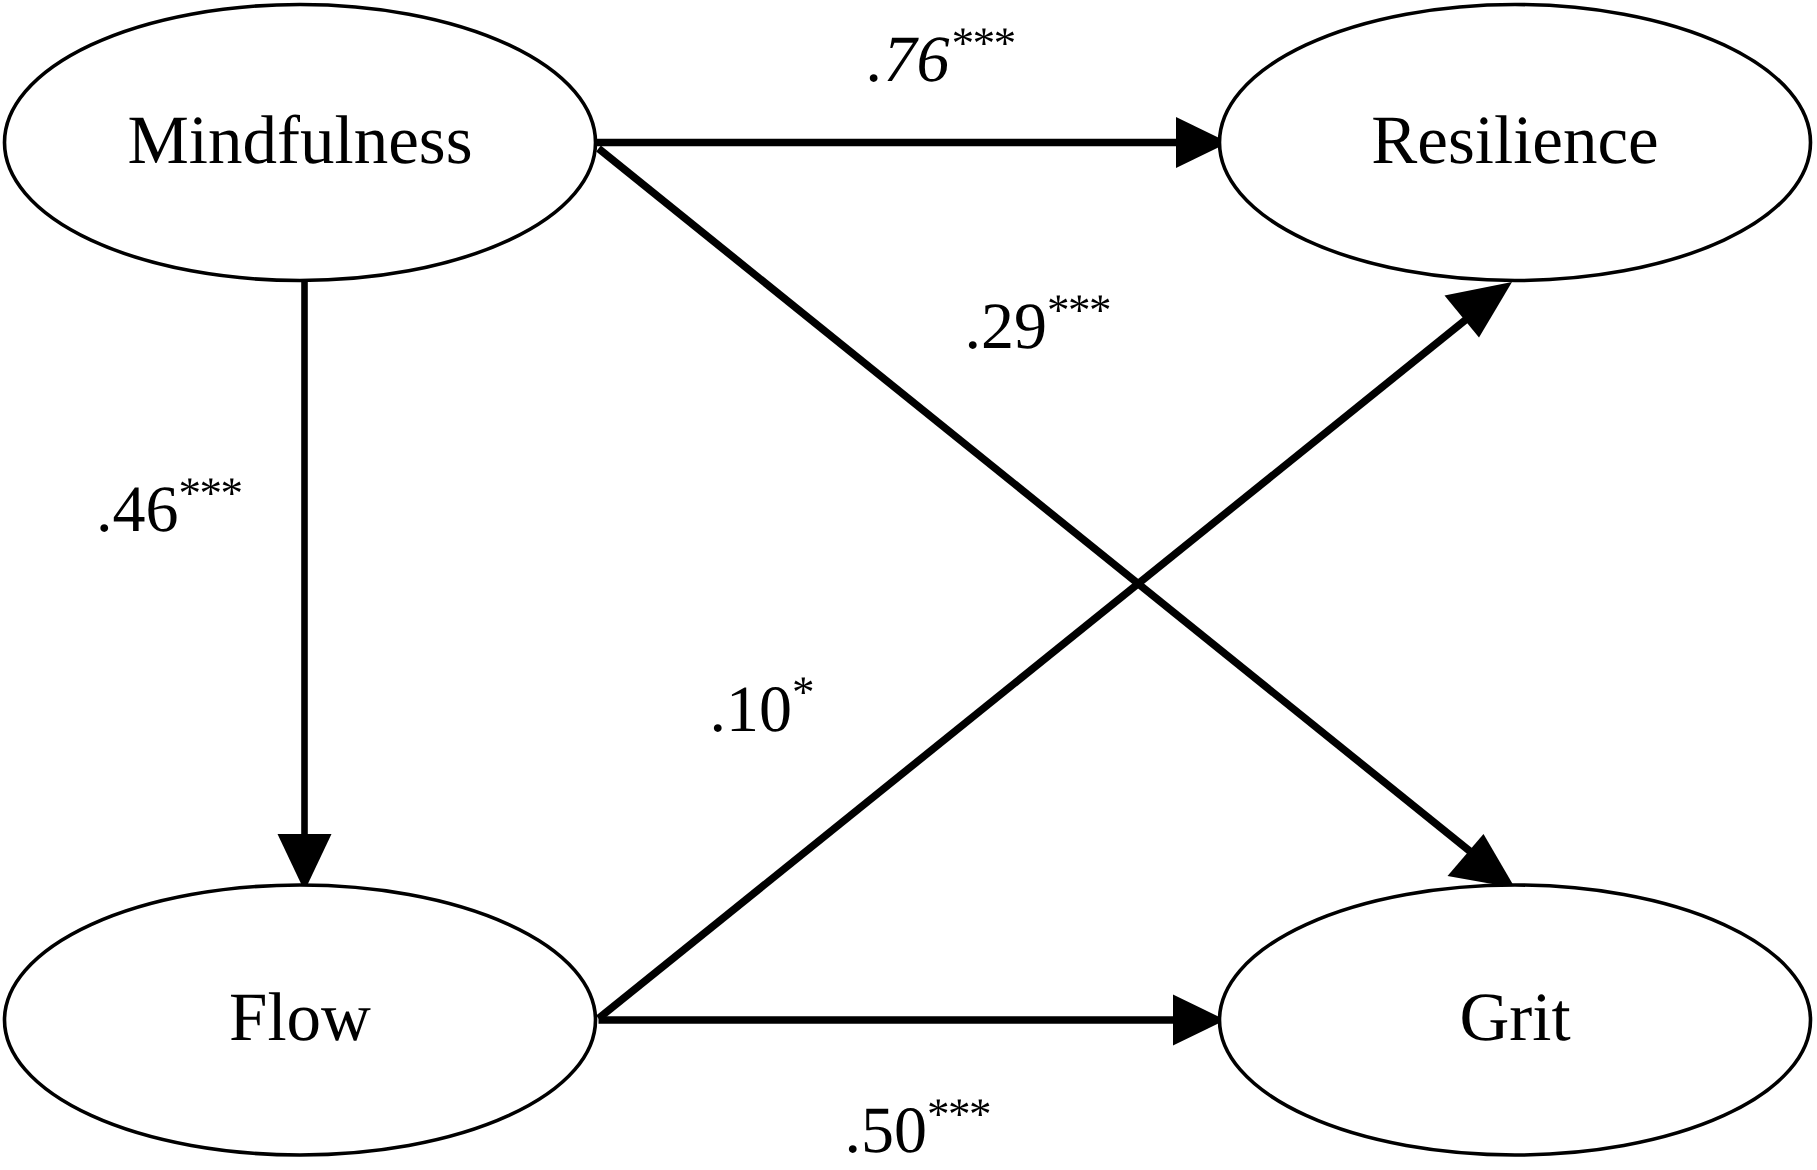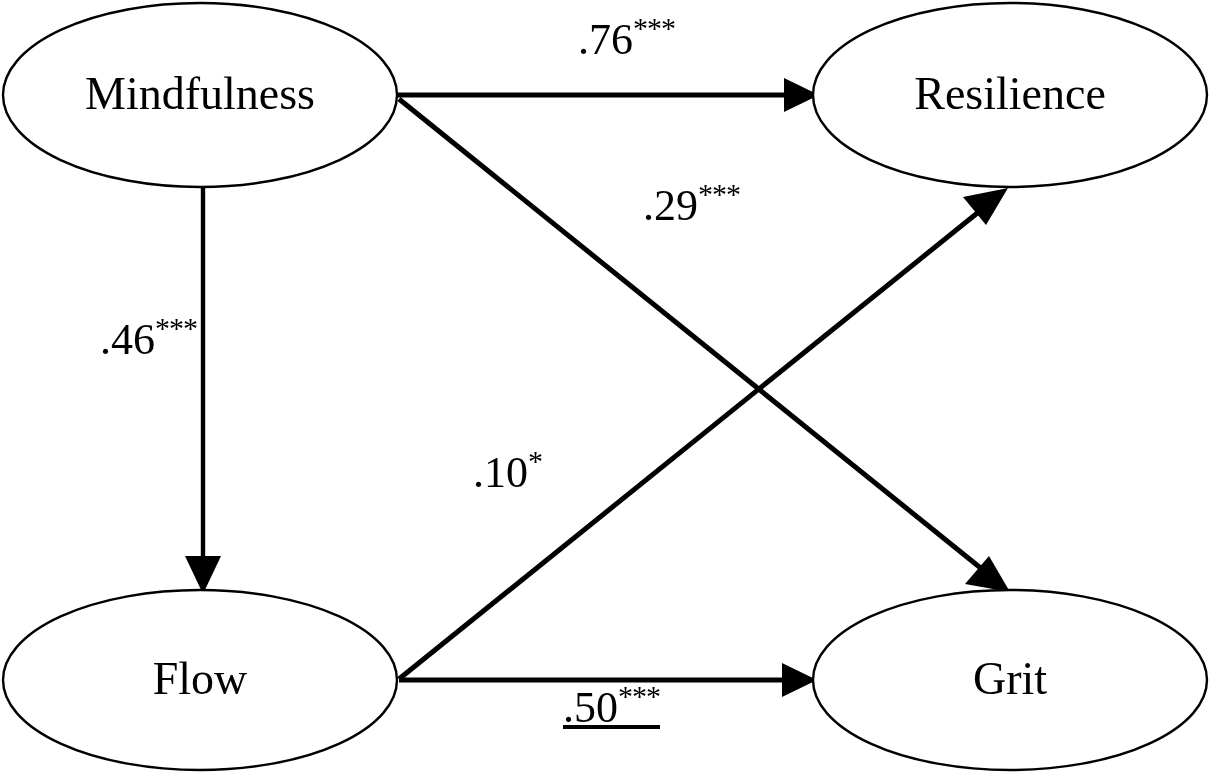--- a/index.html
+++ b/index.html
@@ -112,33 +112,33 @@
       <text class="node-label" x="200" y="683">Flow</text>
     </g>
 
     <g>
       <ellipse class="node-ellipse" cx="1010" cy="680" rx="197" ry="90"></ellipse>
       <text class="node-label" x="1010" y="683">Grit</text>
     </g>
 
   </svg>
 
-  <div class="coef-label" style="left:578px; top:18px;">
+  <div class="coef-label" style="left:578px; top:18px;font-style:italic;">
     <span>.76</span><span class="stars">***</span>
   </div>
 
-  <div class="coef-label" style="left:643px; top:184px;">
+  <div class="coef-label" style="left:643px; top:196px;">
     <span>.29</span><span class="stars">***</span>
   </div>
 
-  <div class="coef-label" style="left:64px; top:318px;margin-left:36px;">
+  <div class="coef-label" style="left:64px; top:318px;">
     <span>.46</span><span class="stars">***</span>
   </div>
 
   <div class="coef-label" style="left:473px; top:451px;">
     <span>.10</span><span class="stars">*</span>
   </div>
 
-  <div class="coef-label" style="left:563px; top:686px;text-decoration:underline;">
+  <div class="coef-label" style="left:563px; top:732px;">
     <span>.50</span><span class="stars">***</span>
   </div>
 
 </div>
 
 </body></html>

